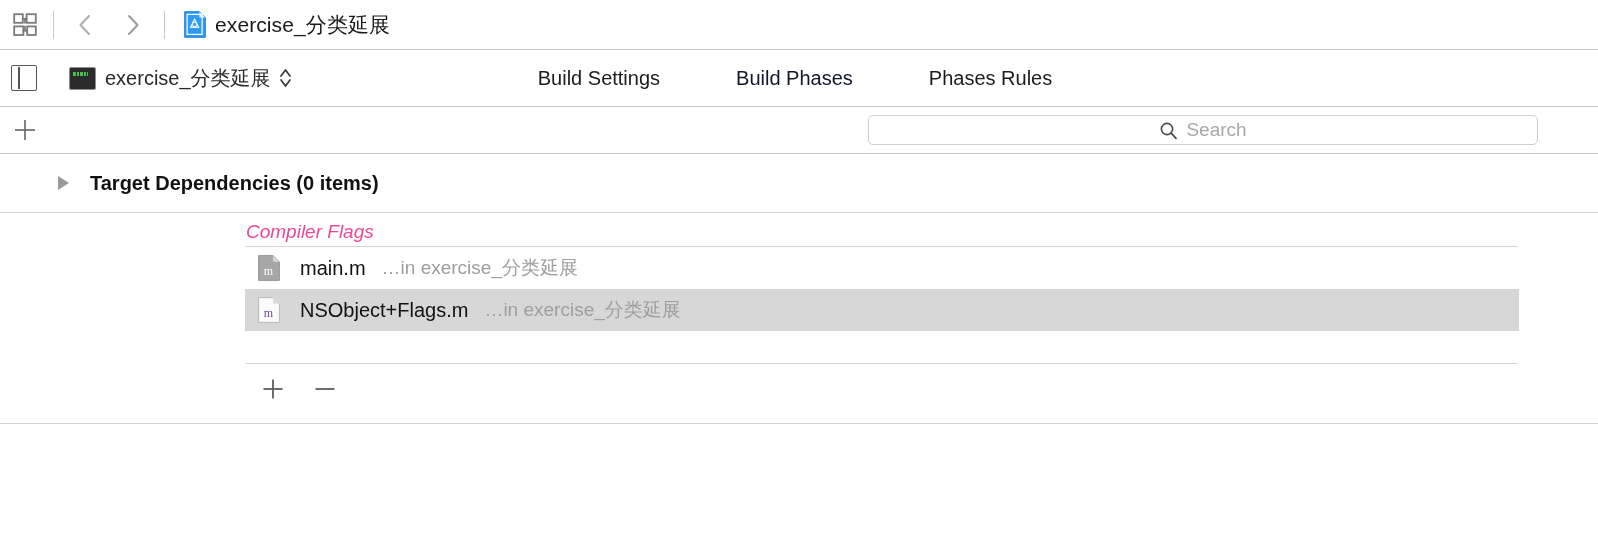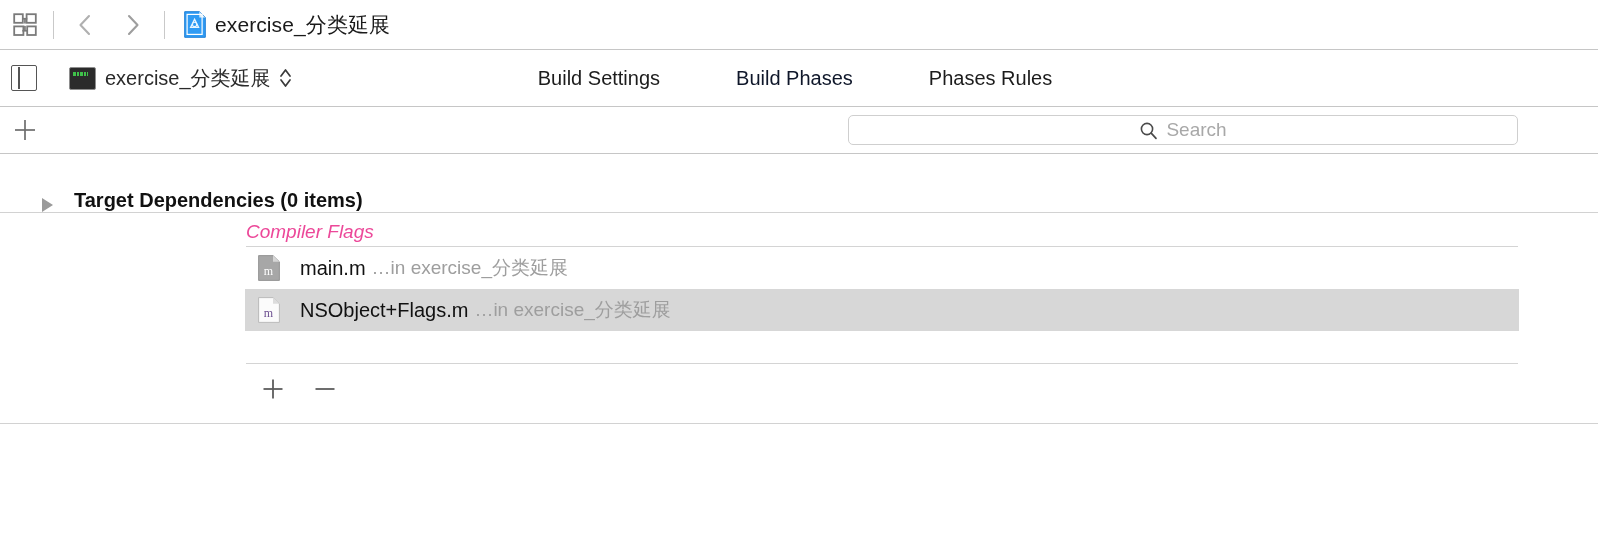--- a/index.html
+++ b/index.html
@@ -140,21 +140,21 @@
   }
   .plus-add {
     margin-left: 11px;
     width: 28px; height: 28px;
     display: flex; align-items: center; justify-content: center;
     cursor: pointer;
     flex: 0 0 auto;
   }
   .searchfield {
     position: absolute;
-    left: 848px;
+    left: 868px;
     width: 670px;
     height: 30px;
     border: 1px solid #cfcfcf;
     border-radius: 5px;
     background: #fff;
     display: flex;
     align-items: center;
     justify-content: center;
     cursor: text;
   }
@@ -166,23 +166,23 @@
   }
 
   
   .phase {
     position: relative;
     background: #fff;
     border-bottom: 1px solid #d2d2d2;
   }
   .phase-header {
     display: flex;
-    align-items: flex-end;
+    align-items: center;
     height: 58px;
-    padding-left: 42px;
+    padding-left: 58px;
     cursor: pointer;
     position: relative;
   }
   .tri {
     width: 0; height: 0;
     flex: 0 0 auto;
     cursor: pointer;
   }
   .tri.right {
     border-left: 11px solid #9a9a9a;
@@ -240,21 +240,21 @@
   }
   .row-name {
     font-size: 20px;
     color: #111;
     margin-left: 20px;
     white-space: nowrap;
   }
   .row-sub {
     font-size: 19px;
     color: #9e9e9e;
-    margin-left: 6px;
+    margin-left: 16px;
     white-space: nowrap;
   }
   .tbl-foot-rule {
     border-top: 1px solid #d4d4d4;
     margin-top: 32px;
   }
   .tbl-foot {
     display: flex;
     align-items: center;
     height: 50px;

